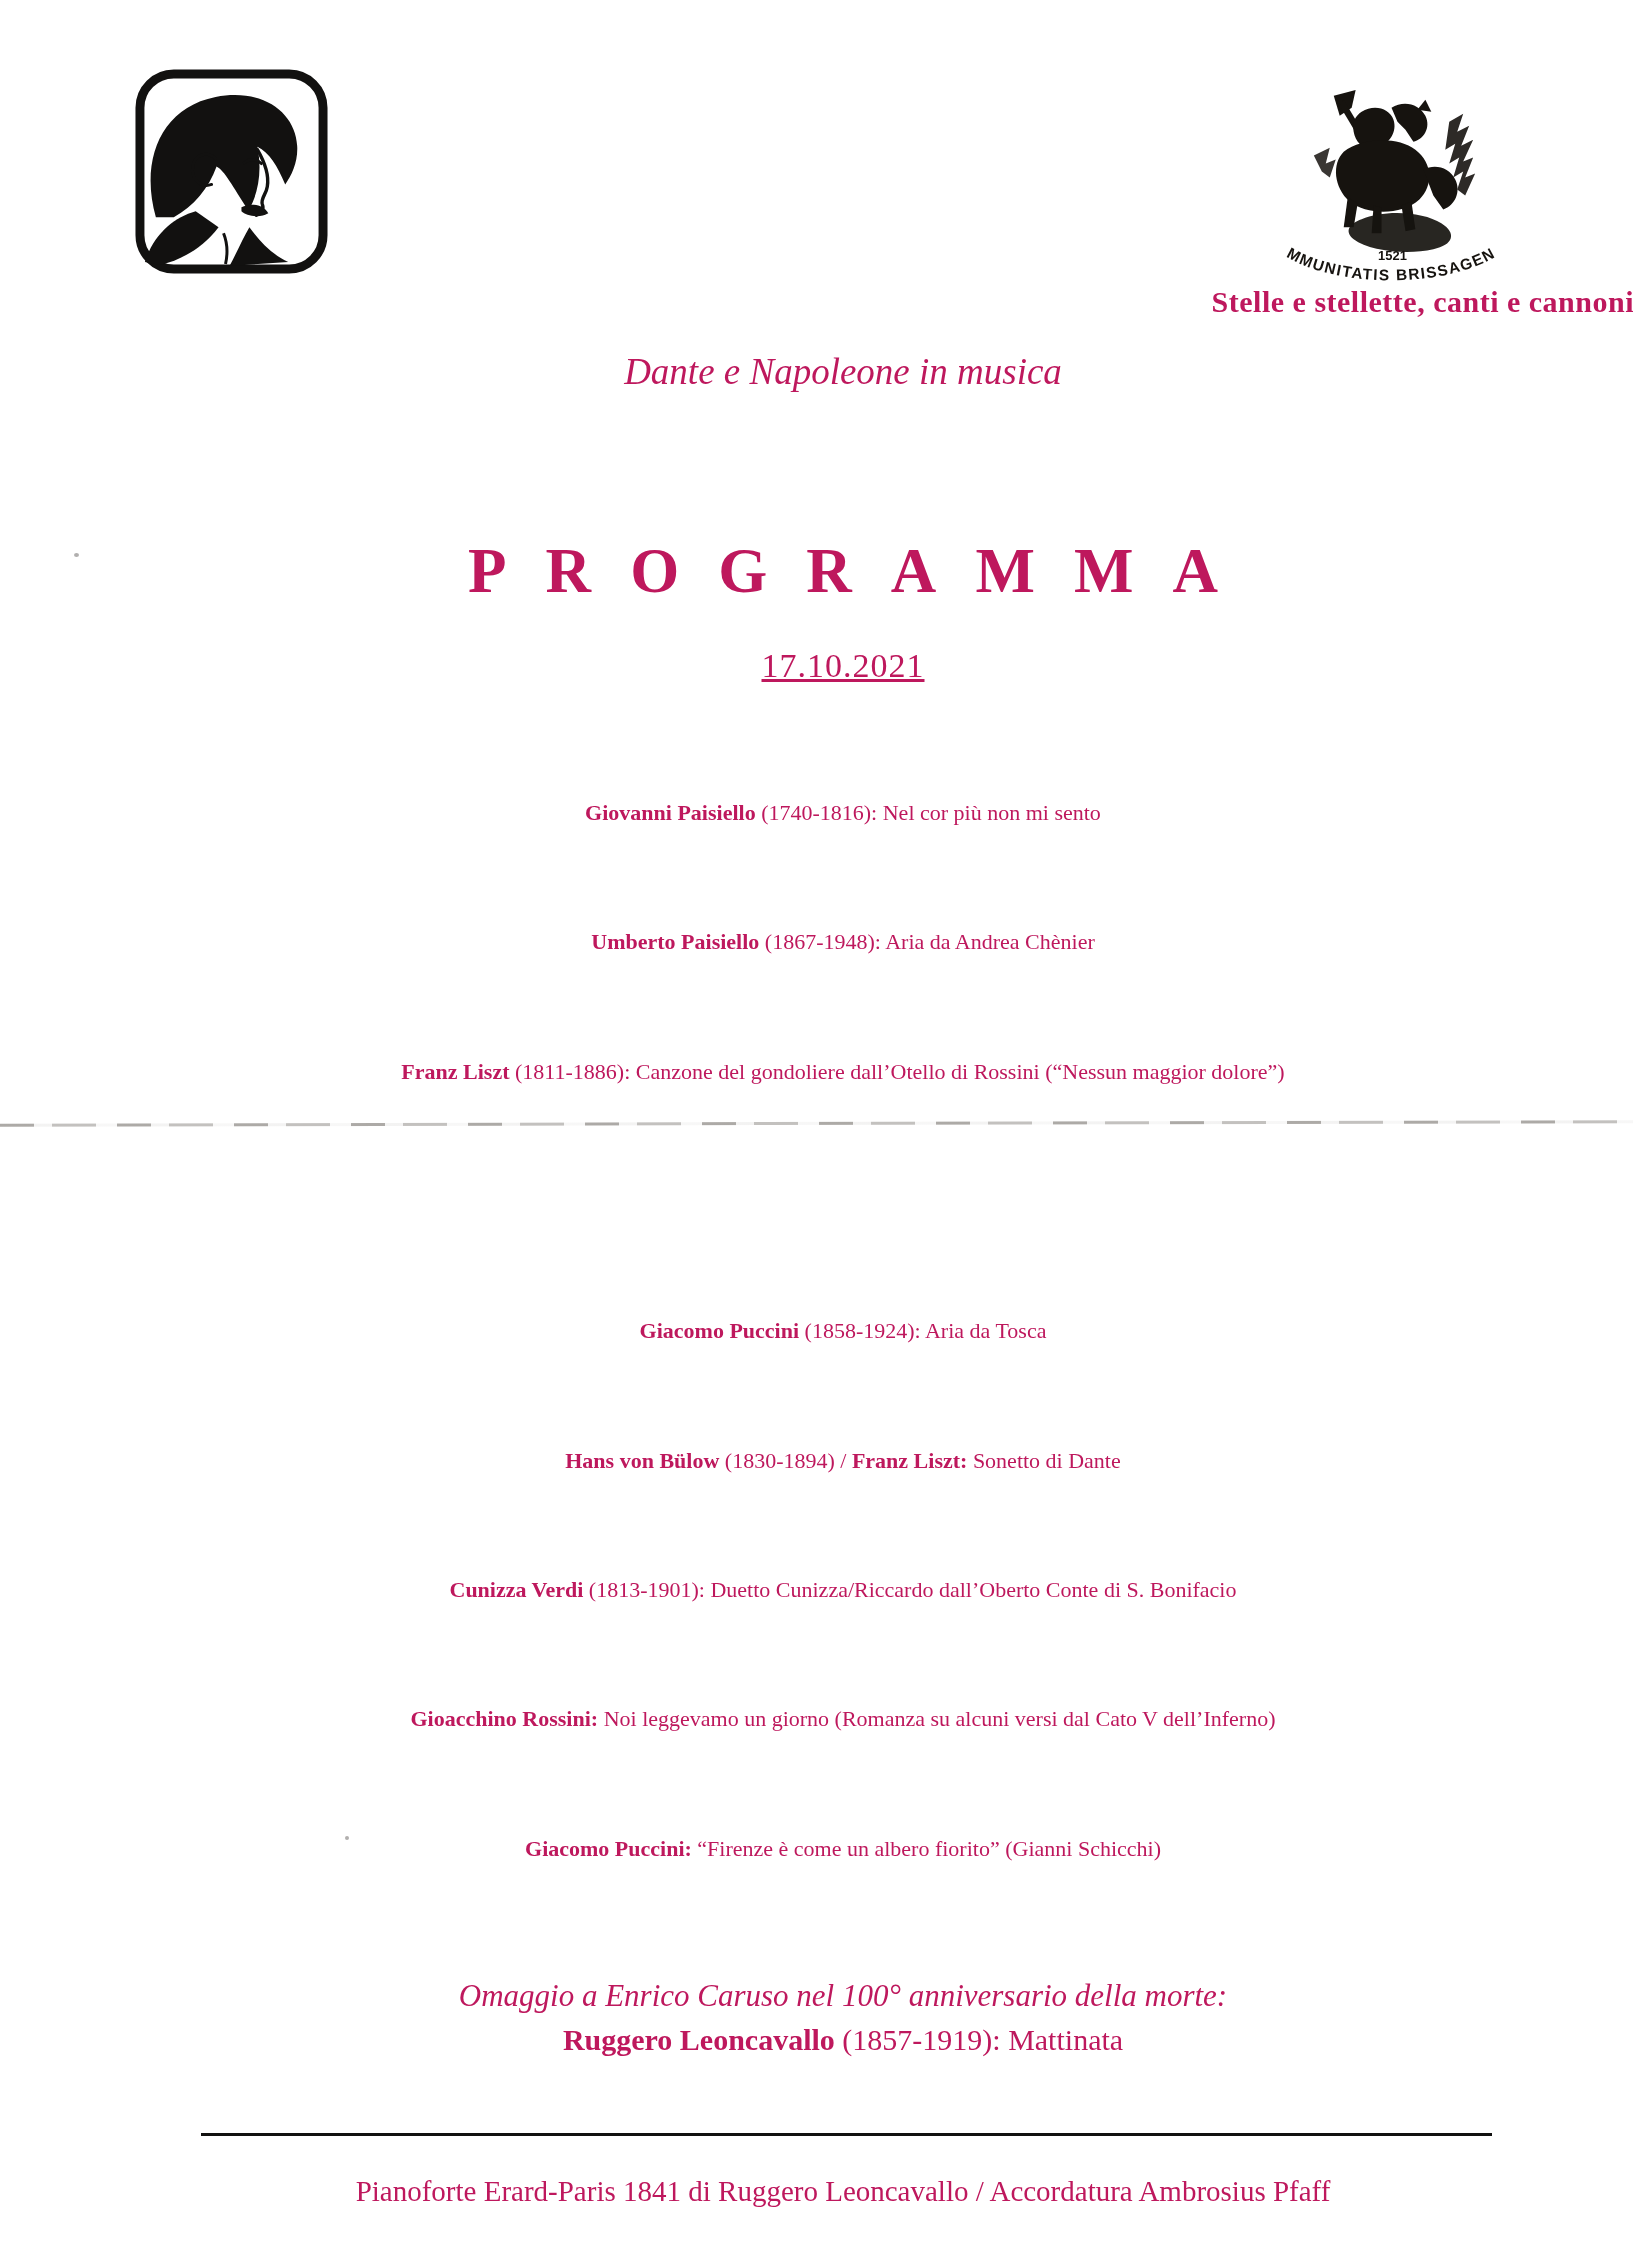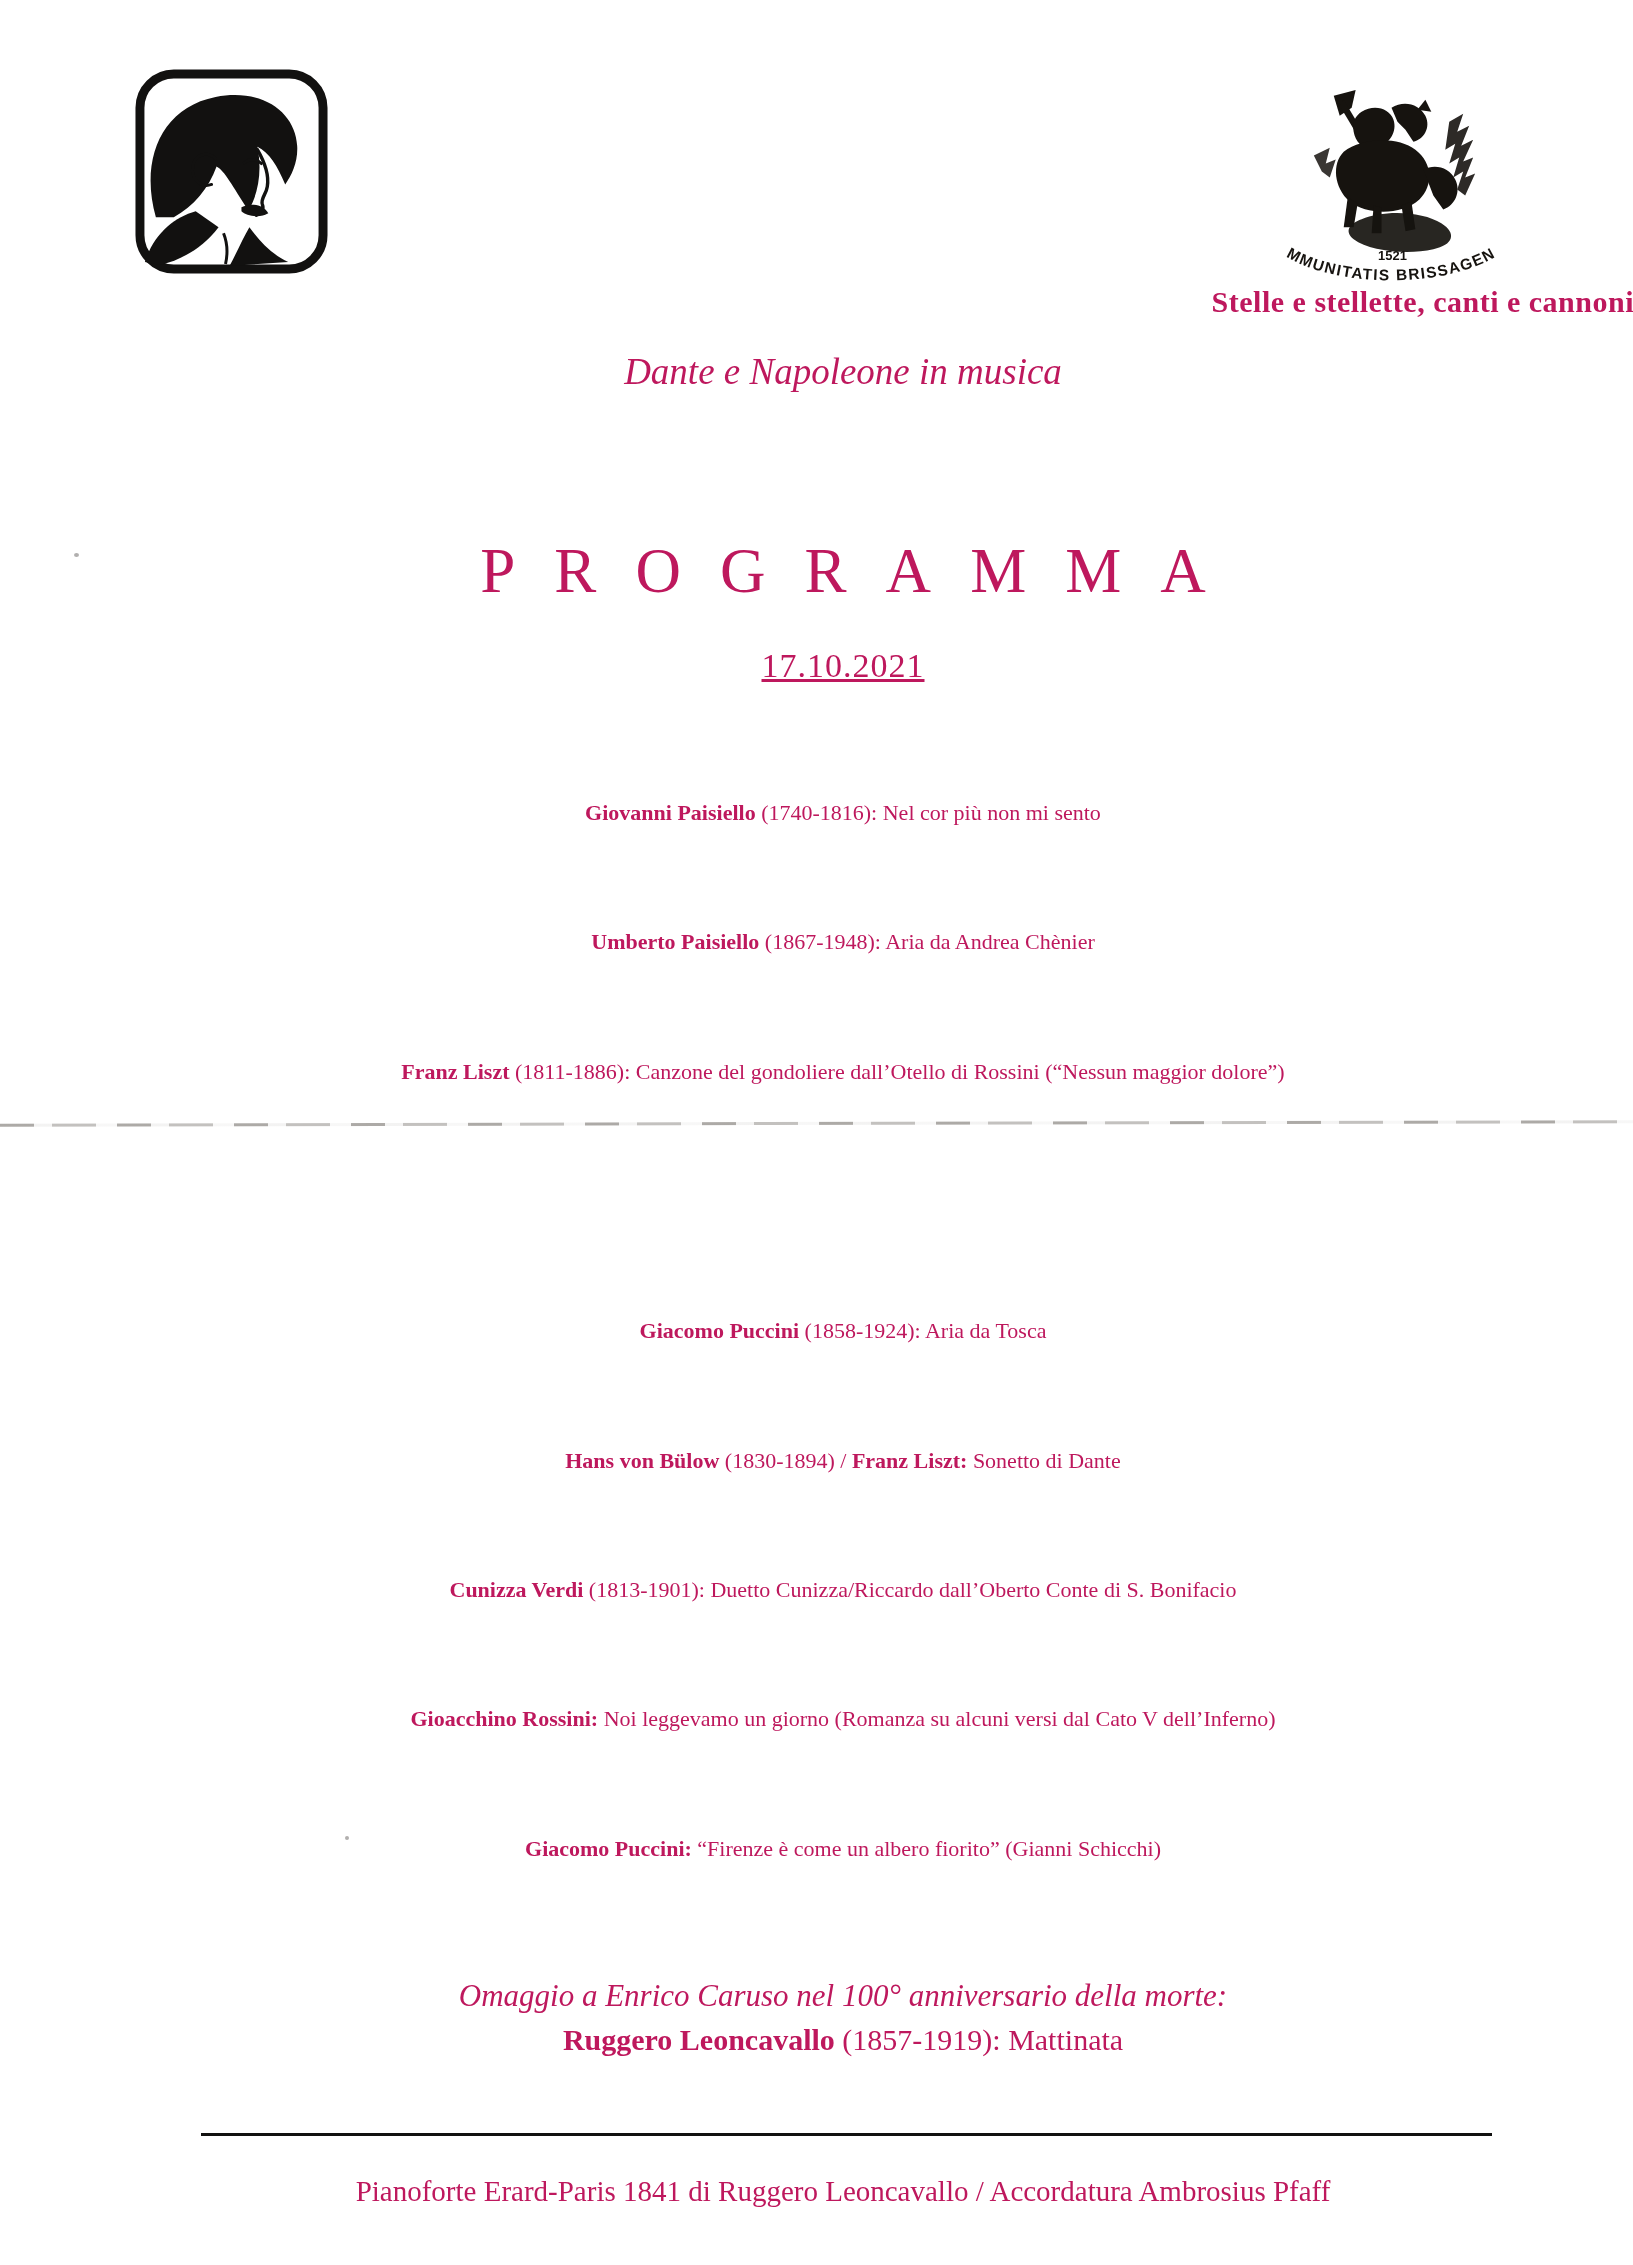--- a/index.html
+++ b/index.html
@@ -10,21 +10,21 @@
     width:1634px; height:2266px;
     background:#ffffff;
     font-family:"Liberation Serif","DejaVu Serif",serif;
     color:#be185d;
     overflow:hidden;
     margin:0 auto;
   }
   .col { position:absolute; left:52px; width:1582px; text-align:center; }
   .event-title { top:285px; font-size:30px; font-weight:bold; letter-spacing:0.5px;text-align:right; }
   .event-subtitle { top:350px; font-size:37px; font-style:italic; }
-  .program-heading { top:535px; font-size:63px; font-weight:400; letter-spacing:0.62em; text-indent:0.62em; }
+  .program-heading { top:535px; font-size:63px; font-weight:700; letter-spacing:0.62em; text-indent:0.62em; }
   .program-date { top:647px; font-size:34px; letter-spacing:1px;text-decoration:underline; }
   .entry { position:absolute; left:52px; width:1582px; text-align:center; font-size:22px; line-height:1.3; }
   .entry .bold, .bold { font-weight:bold; }
   .fold-line {
     position:absolute; top:1122px; left:0; width:1634px; height:3px;
     background:repeating-linear-gradient(90deg,
       rgba(105,100,94,0.55) 0 34px, rgba(105,100,94,0.08) 34px 52px,
       rgba(105,100,94,0.4) 52px 96px, rgba(105,100,94,0.05) 96px 117px);
     transform:rotate(-0.12deg);
   }

